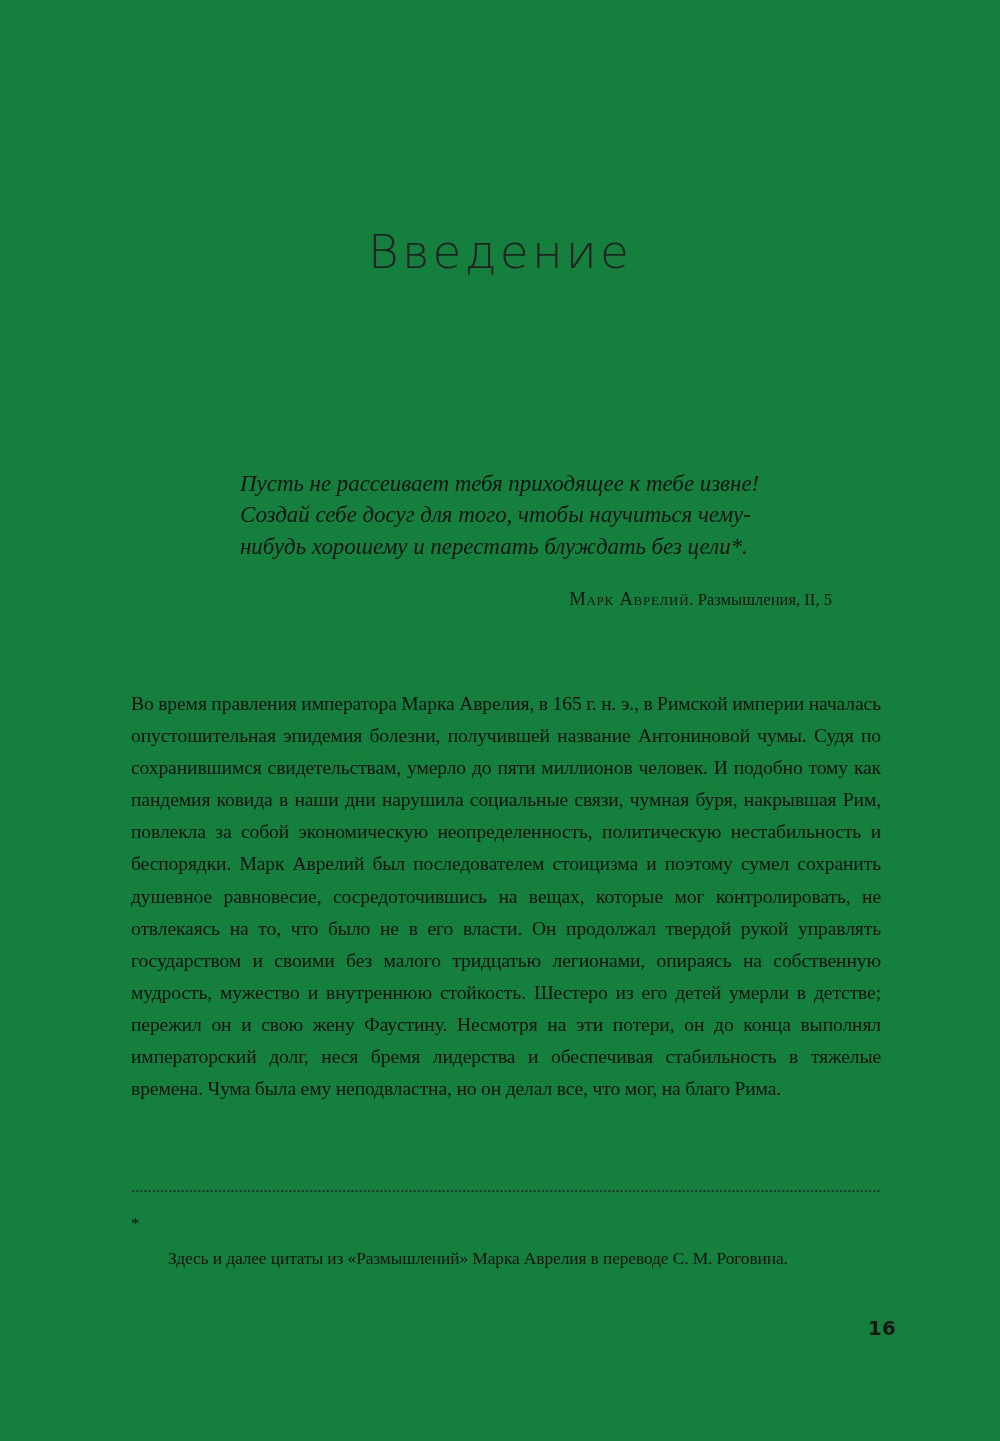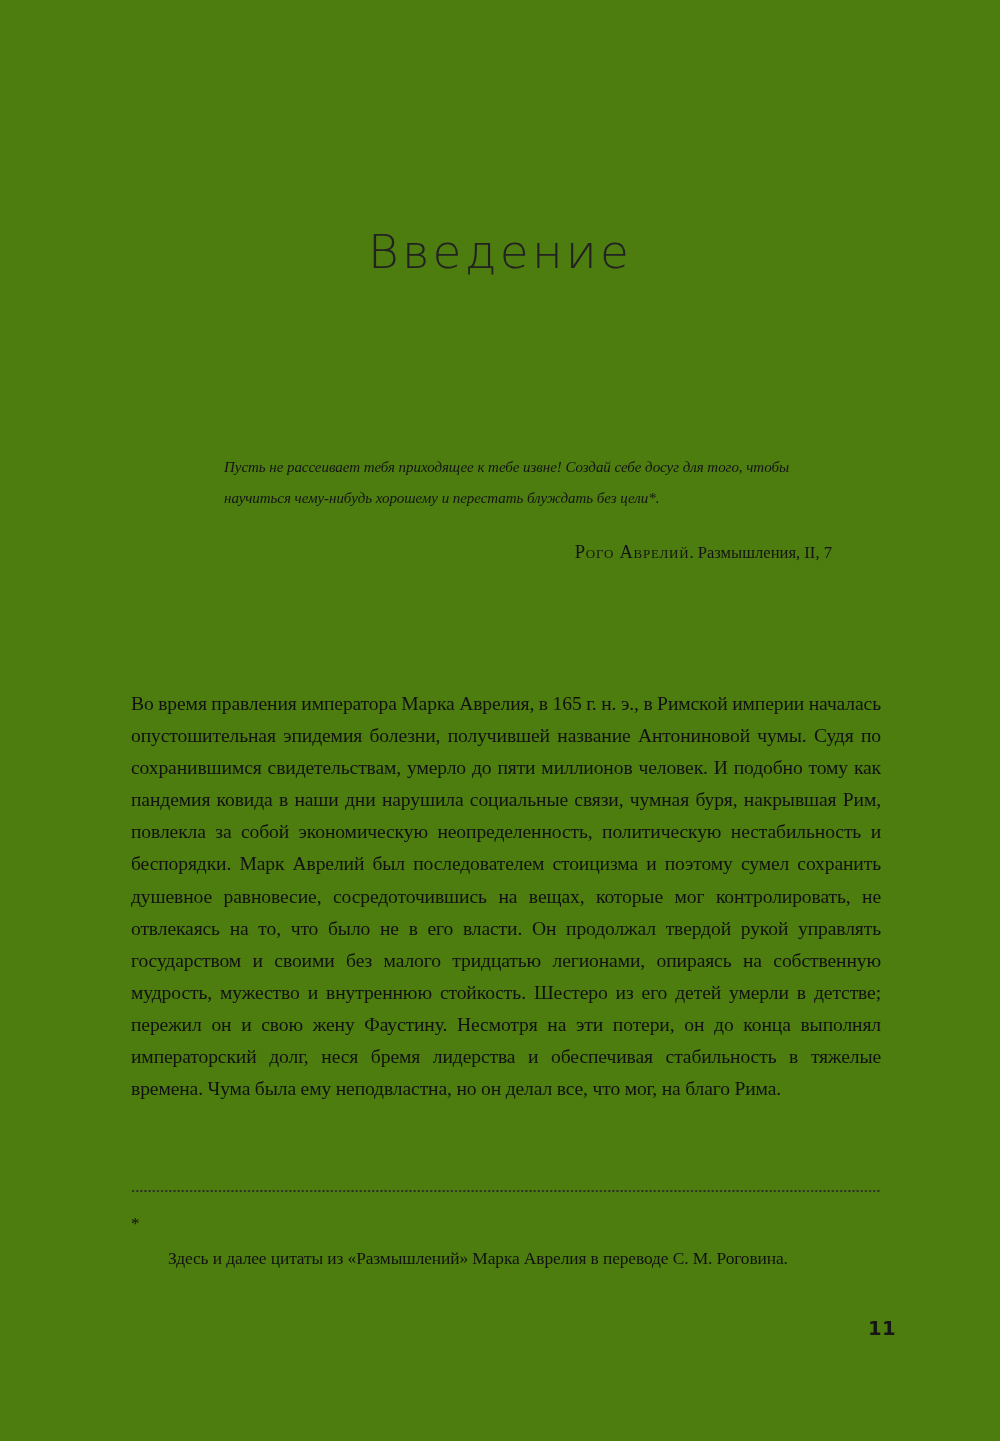--- a/index.html
+++ b/index.html
@@ -13,21 +13,21 @@
     position: relative;
     overflow: hidden;
     font-family: "Liberation Serif", "DejaVu Serif", serif;
     color: #1a1a1a;
     -webkit-font-smoothing: antialiased;
   }
 
   .page {
     position: absolute;
     inset: 0;
-    background: #4d7c0f;
+    background: #15803d;
   }
 
   
   .chapter-title {
     position: absolute;
     top: 192px;
     left: 0;
     width: 1000px;
     text-align: center;
     font-family: "DejaVu Sans", "Liberation Sans", sans-serif;
@@ -42,25 +42,25 @@
   
   .epigraph {
     position: absolute;
     top: 452px;
     left: 224px;
     width: 608px;
   }
   .epigraph-text {
     font-family: "Liberation Serif", "DejaVu Serif", serif;
     font-style: italic;
-    font-size: 15px;
+    font-size: 23px;
     line-height: 31.4px;
     text-align: left;
     color: #141414;
-    margin: 0;
+    margin: 16px;
     letter-spacing: -0.05px;
   }
   .epigraph-attribution {
     margin-top: 26px;
     text-align: right;
     font-family: "Liberation Serif", "DejaVu Serif", serif;
     font-size: 16.6px;
     line-height: 22px;
     color: #141414;
     white-space: nowrap;
@@ -147,31 +147,31 @@
 </head>
 <body>
 
 <div class="page">
 
   <h1 class="chapter-title">Введение</h1>
 
   <div class="epigraph">
     <p class="epigraph-text">Пусть не рассеивает тебя приходящее к тебе извне! Создай себе досуг для того, чтобы научиться чему-нибудь хоро­шему и перестать блуждать без цели*.</p>
     <div class="epigraph-attribution">
-      <span class="smallcaps">Рого Аврелий</span><span>. Размышления, II, 7</span>
+      <span class="smallcaps">Марк Аврелий</span><span>. Размышления, II, 5</span>
     </div>
   </div>
 
   <div class="body-block">
     <p class="body-paragraph">Во время правления императора Марка Аврелия, в 165 г. н. э., в Римской империи началась опустошительная эпидемия болезни, получившей название Антониновой чумы. Судя по сохранившимся свидетельствам, умерло до пяти миллионов человек. И подобно тому как пандемия ко­вида в наши дни нарушила социальные связи, чумная буря, накрывшая Рим, повлекла за собой экономическую неопределенность, политиче­скую нестабильность и беспорядки. Марк Аврелий был последователем стоицизма и поэтому сумел сохранить душевное равновесие, сосредото­чившись на вещах, которые мог контролировать, не отвлекаясь на то, что было не в его власти. Он продолжал твердой рукой управлять государ­ством и своими без малого тридцатью легионами, опираясь на собствен­ную мудрость, мужество и внутреннюю стойкость. Шестеро из его детей умерли в детстве; пережил он и свою жену Фаустину. Несмотря на эти потери, он до конца выполнял императорский долг, неся бремя лидер­ства и обеспечивая стабильность в тяжелые времена. Чума была ему не­подвластна, но он делал все, что мог, на благо Рима.</p>
   </div>
 
   <div class="footnote-area">
     <div class="footnote-rule"></div>
     <div class="footnote-item">
       <div class="footnote-marker">*</div>
       <div class="footnote-text">Здесь и далее цитаты из «Размышлений» Марка Аврелия в переводе С. М. Рого­вина.</div>
     </div>
   </div>
 
-  <div class="page-number">11</div>
+  <div class="page-number">16</div>
 
 </div>
 
 </body></html>

